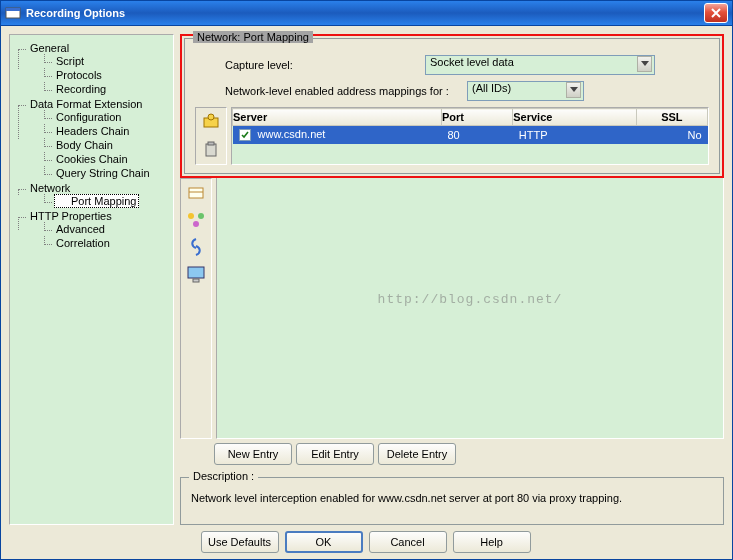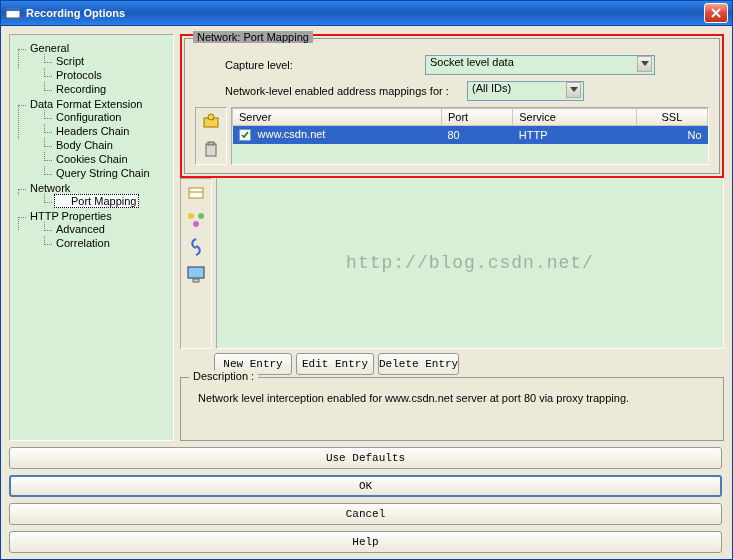--- a/index.html
+++ b/index.html
@@ -120,68 +120,66 @@
     flex: 1;
     background: #d6efd6;
     border: 1px inset #fff;
     position: relative;
     overflow: hidden;
   }
   table.data { width: 100%; border-collapse: collapse; }
   table.data th {
     background: linear-gradient(#fdfdfc, #ece9d8);
     border: 1px solid #c9c9bd;
-    font-weight: normal;
+    font-weight: bold;
     text-align: left;
-    padding: 2px 6px;
+    padding: 2px 0;
     height: 16px;
   }
   table.data td {
     padding: 2px 6px;
     height: 18px;
   }
   tr.sel td { background: #2f65c8; color: #fff; }
   .chk {
     width: 12px; height: 12px; background: #fff; border: 1px solid #7f9db9;
     display: inline-flex; align-items: center; justify-content: center;
     vertical-align: middle; margin-right: 4px;
   }
   .watermark {
     position: absolute; top: 44%; left: 0; right: 0; text-align: center;
-    font-family: "Courier New", monospace; font-size: 18px;
+    font-family: "Courier New", monospace; font-size: 13px;
     color: rgba(120,120,120,0.55); letter-spacing: 1px; pointer-events: none;
   }
   .entry-buttons { display: flex; gap: 4px; padding: 4px 2px 2px 34px; }
   .btn {
     background: linear-gradient(#fdfdfc,#ece9d8);
     border: 1px solid #919b9c;
     border-radius: 3px;
     padding: 2px 0;
     min-width: 78px;
     text-align: center;
     height: 22px; line-height: 16px;
     font-size: 11px;
-    font-family: Liberation Mono, monospace;
   }
   .btn.default { border: 2px solid #4a7cc0; padding: 1px 0; }
   .desc-box {
     border: 1px solid #919b9c;
     position: relative;
-    margin-top: 0;
-    padding: 14px 10px 10px 17px;
-    height: 64px;
+    margin-top: 10px;
+    padding: 14px 10px 10px 10px;
+    height: 48px;
   }
   .desc-title {
     position: absolute; top: -8px; left: 8px;
     background: #ece9d8; padding: 0 4px;
   }
   .bottom-buttons {
-    display: flex; justify-content: flex-start; gap: 6px;
+    display: flex; justify-content: center; gap: 6px;
     padding: 6px 2px 2px 0;
-    flex-direction: column;
   }
 </style>
 </head>
 <body>
 
 <div class="titlebar">
   <span class="titlebar-icon">
     <svg viewBox="0 0 16 16">
         <rect x="1" y="3" width="14" height="10" fill="#fff" stroke="#555"></rect>
         <rect x="1" y="3" width="14" height="3" fill="#3a6ecf"></rect>

